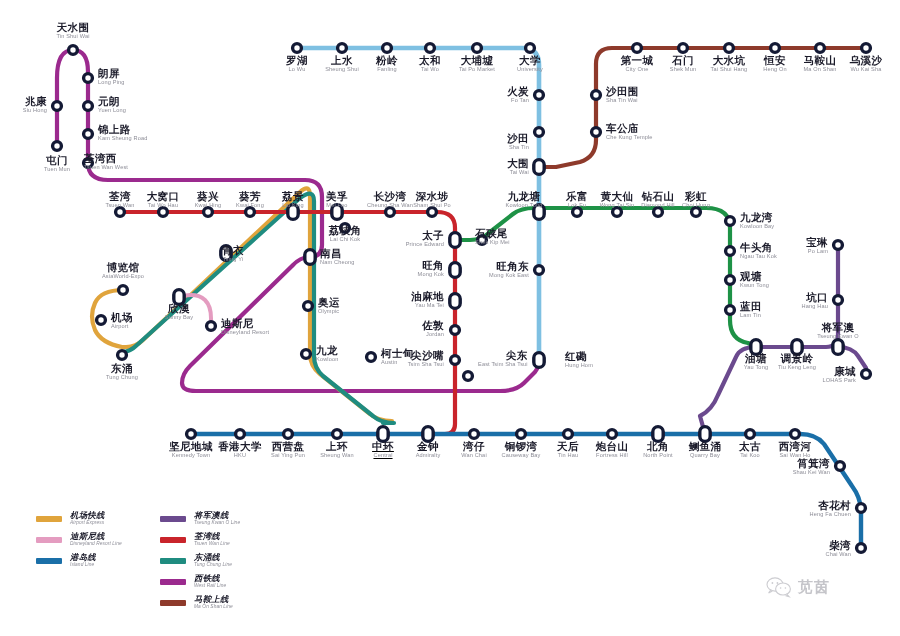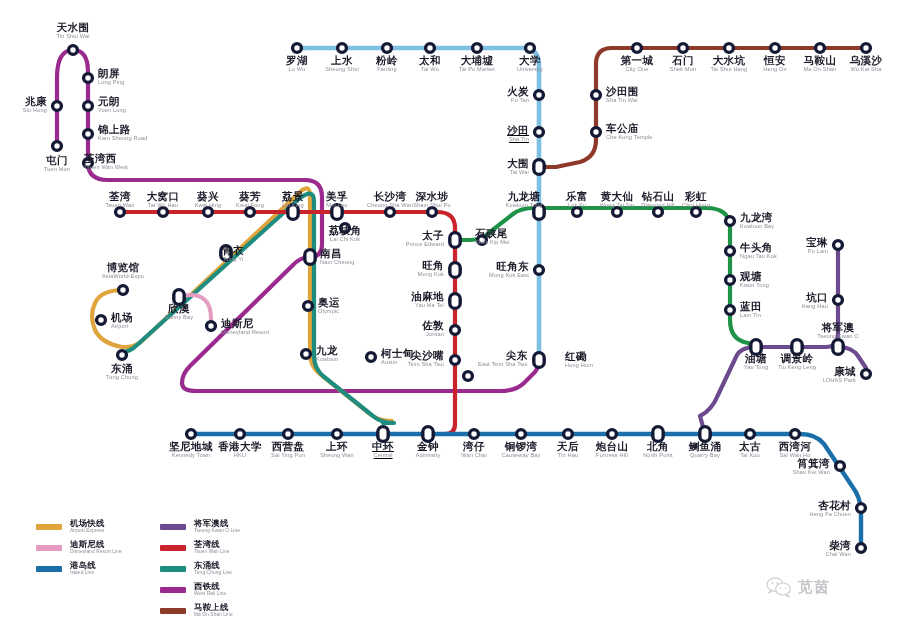--- a/index.html
+++ b/index.html
@@ -6,21 +6,21 @@
   body{width:900px;height:636px;overflow:hidden;font-family:"Liberation Sans","DejaVu Sans",sans-serif;}
   #map-root{position:relative;width:900px;height:636px;background:#ffffff;}
   svg#mtr-svg{position:absolute;left:0;top:0;width:900px;height:636px;}
   .lbl{position:absolute;white-space:nowrap;}
   .lbl .cn{display:block;font-size:10.5px;color:#1b1b2a;font-weight:700;line-height:11px;letter-spacing:.4px;}
   .lbl .en{display:block;font-size:5.6px;color:#8c8c96;font-weight:400;line-height:7px;letter-spacing:.15px;}
   .lbl.c{text-align:center;transform:translateX(-50%);}
   .lbl.r{text-align:right;transform:translateX(-100%);}
   .lbl.l{text-align:left;}
   #legend{position:absolute;left:36px;top:512px;width:240px;height:104px;}
-  .leg-col{position:absolute;top:8px;width:118px;}
+  .leg-col{position:absolute;top:0;width:118px;font-style:italic;}
   .leg-col.a{left:0;}
   .leg-col.b{left:124px;}
   .leg-item{position:relative;height:21px;}
   .leg-swatch{position:absolute;left:0;top:4px;width:26px;height:6px;border-radius:1px;}
   .leg-txt{position:absolute;left:34px;top:-1px;}
   .leg-txt .cn{display:block;font-size:8.4px;color:#1b1b2a;font-weight:700;line-height:9px;letter-spacing:.3px;}
   .leg-txt .en{display:block;font-size:4.8px;color:#8c8c96;line-height:6px;letter-spacing:.1px;}
   #watermark{position:absolute;left:766px;top:576px;display:flex;align-items:center;gap:6px;opacity:.5;}
   #watermark .wm-txt{font-size:15px;color:#8d8d96;font-weight:700;letter-spacing:1px;}
 </style>
@@ -504,21 +504,21 @@
         <span class="en">Tai Po Market</span>
       </div>
       <div class="lbl c" style="left: 530px; top: 55px;">
         <span class="cn">大学</span>
         <span class="en">University</span>
       </div>
       <div class="lbl r" style="left: 529px; top: 86px;">
         <span class="cn">火炭</span>
         <span class="en">Fo Tan</span>
       </div>
-      <div class="lbl r" style="left: 529px; top: 125px; text-decoration: underline;">
+      <div class="lbl r" style="left: 529px; top: 133px;">
         <span class="cn">沙田</span>
         <span class="en">Sha Tin</span>
       </div>
       <div class="lbl r" style="left: 529px; top: 158px;">
         <span class="cn">大围</span>
         <span class="en">Tai Wai</span>
       </div>
       <div class="lbl l" style="left: 606px; top: 86px;">
         <span class="cn">沙田围</span>
         <span class="en">Sha Tin Wai</span>

